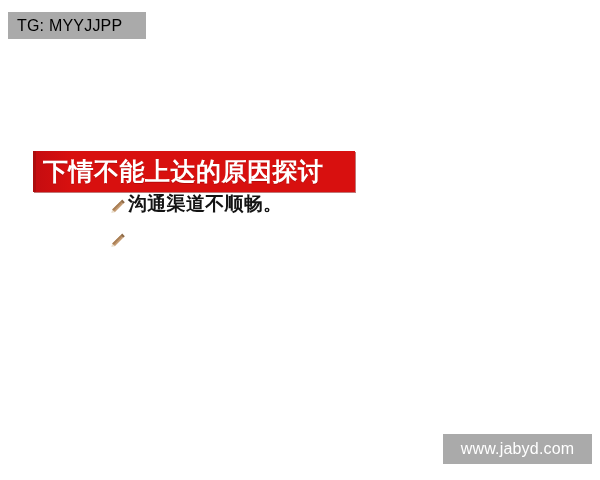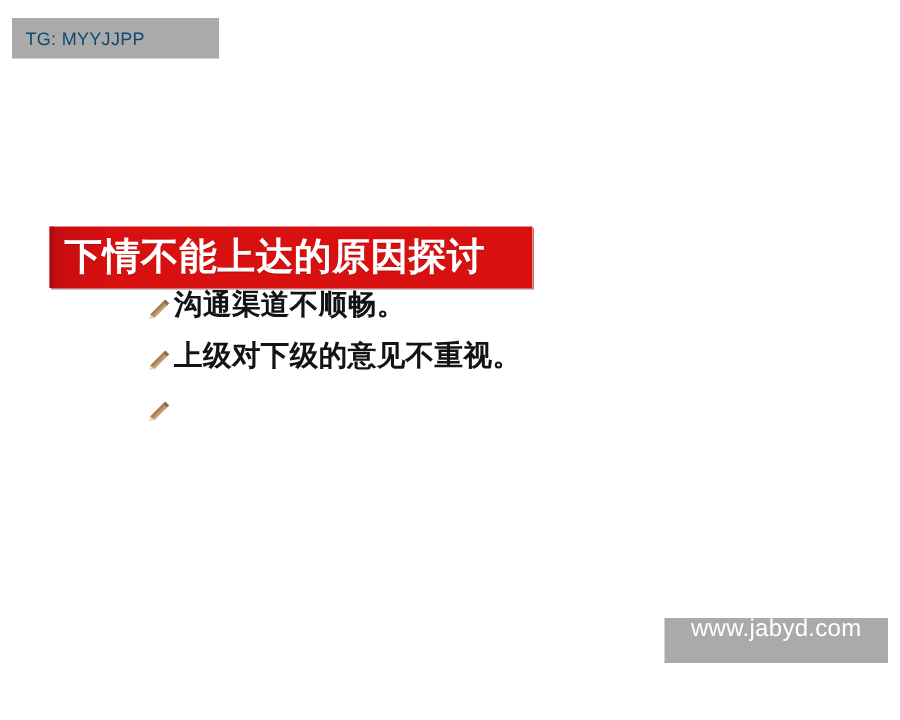--- a/index.html
+++ b/index.html
@@ -27,22 +27,22 @@
     top: 12px;
     width: 138px;
     height: 27px;
     background: #aaaaaa;
     display: flex;
     align-items: center;
     padding-left: 9px;
     box-sizing: border-box;
   }
   .tg-tag-text {
-    color: #0c4a6e;
-    font-size: 12px;
+    color: #000000;
+    font-size: 16px;
     letter-spacing: 0.2px;
     line-height: 1;
     white-space: nowrap;
     text-align: center;
   }
 
   
   .title-banner {
     position: absolute;
     left: 33px;
@@ -74,21 +74,21 @@
     font-weight: bold;
     letter-spacing: 0.5px;
     line-height: 1;
     white-space: nowrap;
     text-shadow: 0 1px 0 rgba(120,0,0,0.35);
   }
 
   
   .bullet-list {
     position: absolute;
-    left: 98px;
+    left: 110px;
     top: 191px;
     width: 420px;
   }
   .bullet-item {
     display: flex;
     align-items: flex-start;
     height: 34px;
   }
   .bullet-marker {
     flex: 0 0 auto;
@@ -105,25 +105,26 @@
     margin-top: 2px;
     margin-left: 2px;
     white-space: nowrap;
     letter-spacing: 0.3px;
   }
 
   
   .watermark {
     position: absolute;
     left: 443px;
-    top: 412px;
+    top: 434px;
     width: 149px;
     height: 30px;
     background: #aaaaaa;
     display: flex;
+    align-items: center;
     justify-content: center;
     box-sizing: border-box;
   }
   .watermark-text {
     color: #ffffff;
     font-size: 16px;
     line-height: 1;
     white-space: nowrap;
     letter-spacing: 0.2px;
   }
@@ -146,29 +147,20 @@
     <div class="bullet-item">
       <svg class="bullet-marker" viewBox="0 0 16 16">
         <path d="M2.2 11.6 L10.6 3.2 L13.2 5.8 L4.8 14.2 Z" fill="#c59b72"></path>
         <path d="M2.2 11.6 L10.6 3.2 L11.9 4.5 L3.5 12.9 Z" fill="#a97f55"></path>
         <path d="M10.6 3.2 L12.2 1.6 L14.8 4.2 L13.2 5.8 Z" fill="#8f6a45"></path>
         <path d="M2.2 11.6 L4.8 14.2 L1.3 14.9 Z" fill="#e8dcc9"></path>
       </svg>
       <span class="bullet-text">沟通渠道不顺畅。</span>
     </div>
 
-    <div class="bullet-item">
-      <svg class="bullet-marker" viewBox="0 0 16 16">
-        <path d="M2.2 11.6 L10.6 3.2 L13.2 5.8 L4.8 14.2 Z" fill="#c59b72"></path>
-        <path d="M2.2 11.6 L10.6 3.2 L11.9 4.5 L3.5 12.9 Z" fill="#a97f55"></path>
-        <path d="M10.6 3.2 L12.2 1.6 L14.8 4.2 L13.2 5.8 Z" fill="#8f6a45"></path>
-        <path d="M2.2 11.6 L4.8 14.2 L1.3 14.9 Z" fill="#e8dcc9"></path>
-      </svg>
-      <span class="bullet-text">上级对下级的意见不重视。</span>
-    </div>
 
     <div class="bullet-item">
       <svg class="bullet-marker" viewBox="0 0 16 16">
         <path d="M2.2 11.6 L10.6 3.2 L13.2 5.8 L4.8 14.2 Z" fill="#c59b72"></path>
         <path d="M2.2 11.6 L10.6 3.2 L11.9 4.5 L3.5 12.9 Z" fill="#a97f55"></path>
         <path d="M10.6 3.2 L12.2 1.6 L14.8 4.2 L13.2 5.8 Z" fill="#8f6a45"></path>
         <path d="M2.2 11.6 L4.8 14.2 L1.3 14.9 Z" fill="#e8dcc9"></path>
       </svg>
     </div>
 

